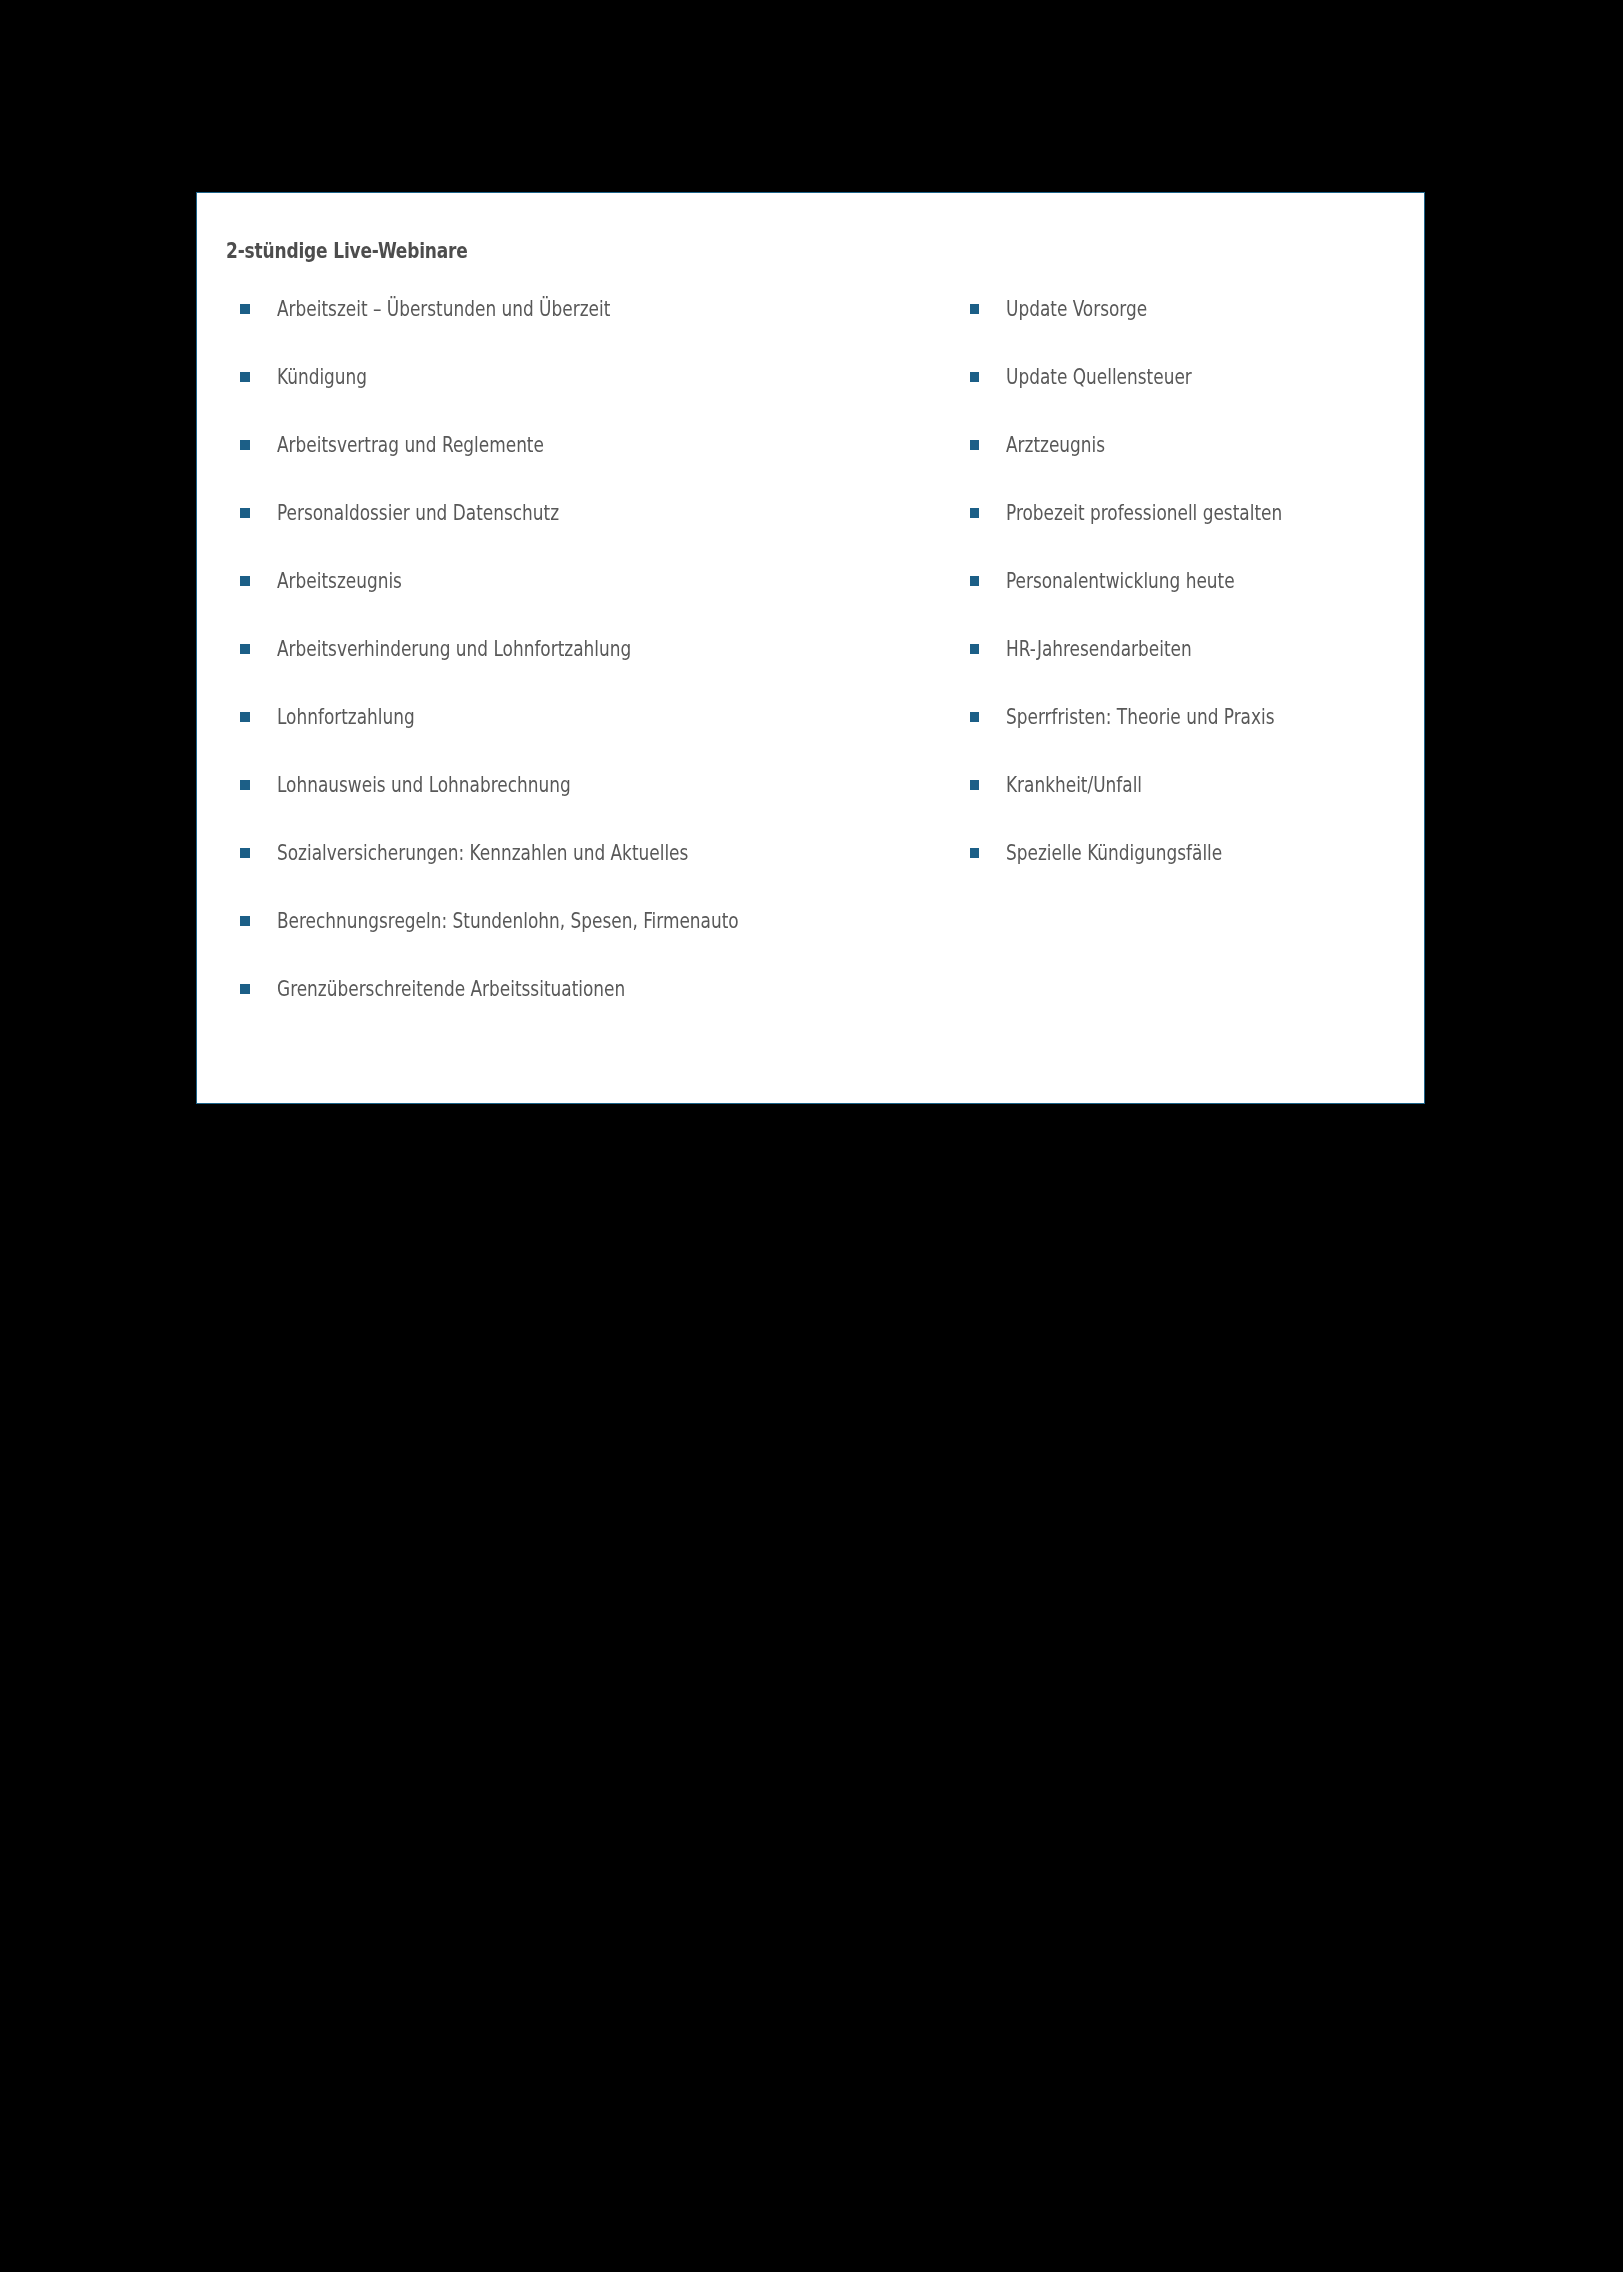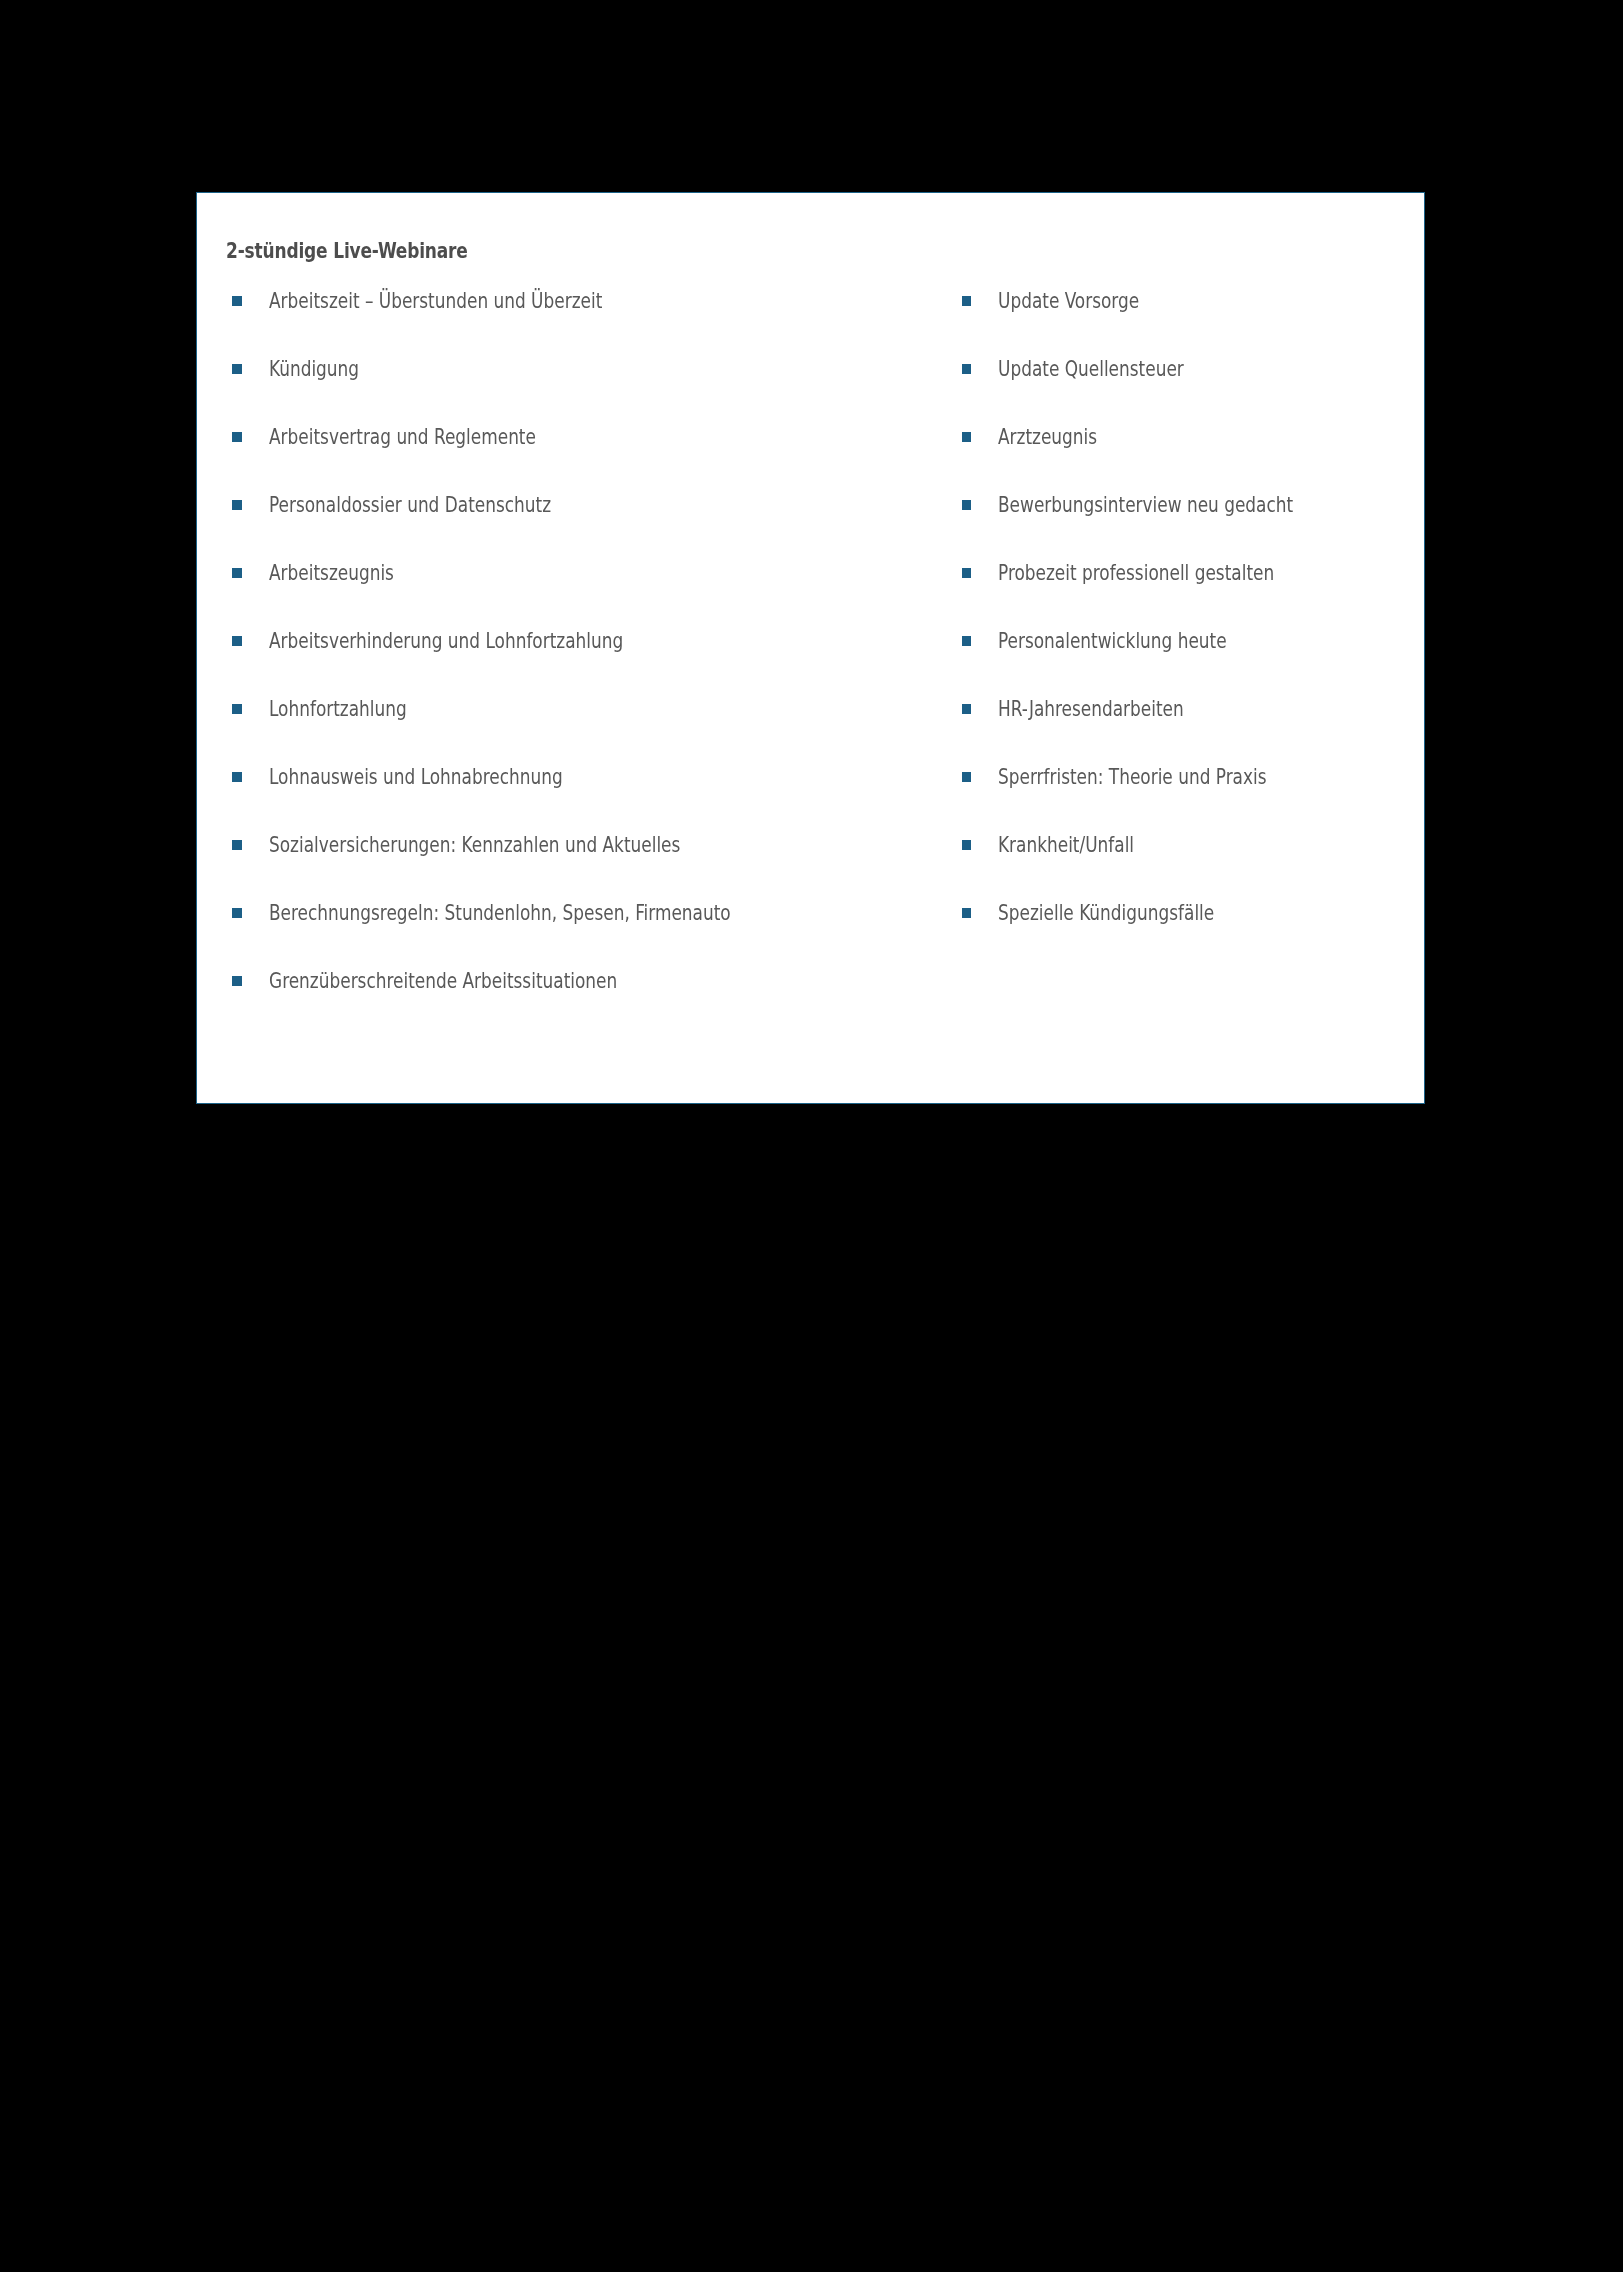--- a/index.html
+++ b/index.html
@@ -67,21 +67,21 @@
 
   .col {
     position: absolute;
     top: 0;
   }
   .col-left  { left: 28.6px;   width: 727px; }
   .col-right { left: 758px; width: 455px;  }
 
   .bullet-list {
     list-style: none;
-    margin: 0;
+    margin: 8px;
     padding: 0;
   }
 
   .bullet-item {
     position: relative;
     height: 68px;
     padding-left: 43px;
     display: flex;
     align-items: flex-start;
   }
@@ -176,24 +176,20 @@
               <li class="bullet-item">
                 <span class="bullet-marker"></span>
                 <span class="bullet-text">Update Quellensteuer</span>
               </li>
               <li class="bullet-item">
                 <span class="bullet-marker"></span>
                 <span class="bullet-text">Arztzeugnis</span>
               </li>
               <li class="bullet-item">
                 <span class="bullet-marker"></span>
-                <span class="bullet-text">Bewerbungsinterview neu gedacht</span>
-              </li>
-              <li class="bullet-item">
-                <span class="bullet-marker"></span>
                 <span class="bullet-text">Probezeit professionell gestalten</span>
               </li>
               <li class="bullet-item">
                 <span class="bullet-marker"></span>
                 <span class="bullet-text">Personalentwicklung heute</span>
               </li>
               <li class="bullet-item">
                 <span class="bullet-marker"></span>
                 <span class="bullet-text">HR-Jahresendarbeiten</span>
               </li>

